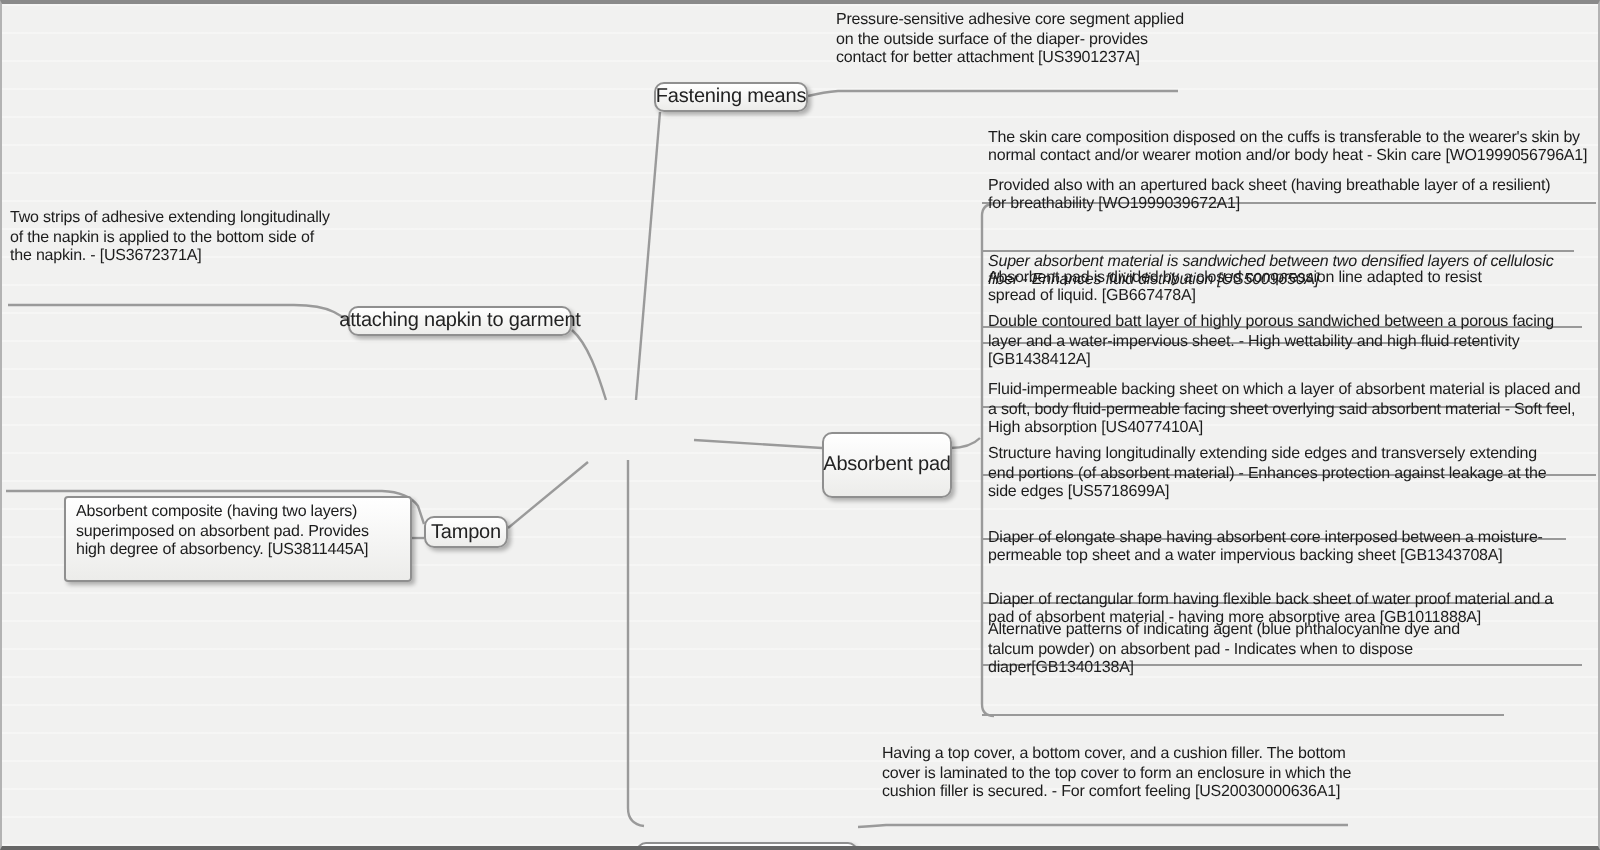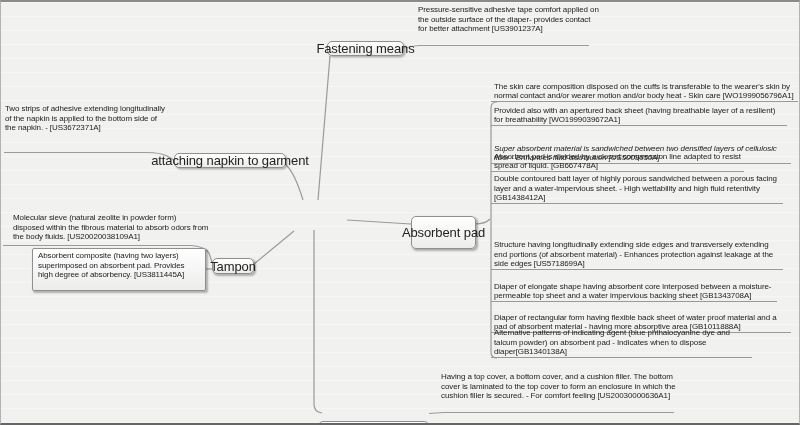--- a/index.html
+++ b/index.html
@@ -15,30 +15,30 @@
   #edges{position:absolute;left:0;top:0;width:800px;height:425px;}
   #edges path{fill:none;stroke:#9a9a9a;stroke-width:1.2;}
   .leaf{
     position:absolute;font-size:8px;line-height:9.6px;letter-spacing:-0.1px;
     color:#1c1c1c;
   }
   .entry{
     position:absolute;left:490px;box-sizing:border-box;
     border-bottom:1px solid #999;
     display:flex;align-items:flex-end;
-    padding:0 2px 0 3px;
+    padding:0 2px 18px 3px;
     font-size:8px;line-height:9.6px;letter-spacing:-0.1px;color:#1c1c1c;
   }
   .node{
     position:absolute;box-sizing:border-box;
     background:linear-gradient(180deg,#ffffff,#ececea);
     border:1px solid #8f8f8f;border-radius:5px;
     box-shadow:1.5px 1.5px 2px rgba(0,0,0,0.28);
     display:flex;align-items:center;justify-content:center;
-    font-size:13px;letter-spacing:-0.1px;color:#222;white-space:nowrap;
+    font-size:10px;letter-spacing:-0.1px;color:#222;white-space:nowrap;
   }
   .nodebox{
     position:absolute;box-sizing:border-box;
     background:linear-gradient(180deg,#ffffff,#ececea);
     border:1px solid #8f8f8f;border-radius:2px;
     box-shadow:1.5px 1.5px 2px rgba(0,0,0,0.28);
     padding:2px 5px;font-size:8px;line-height:9.6px;letter-spacing:-0.1px;color:#1c1c1c;
   }
   #root-node{
     position:absolute;left:279px;top:198px;width:67px;height:30px;box-sizing:border-box;
@@ -75,43 +75,45 @@
   <div class="node" style="left:173px;top:151px;width:112px;height:15px;">attaching napkin to garment</div>
 
   <div class="node" style="left:211px;top:256px;width:42px;height:16px;text-align:right;">Tampon</div>
 
   <div class="node" style="left:410px;top:214px;width:65px;height:33px;">Absorbent pad</div>
 
   <div class="node" style="left:317px;top:404px;width:111px;height:15px;margin-top:15px;">Shoulder strap pad for bra</div>
 
   <div class="nodebox" style="left:31px;top:246px;width:174px;height:43px;">Absorbent composite (having two layers) superimposed on absorbent pad. Provides high degree of absorbency. [US3811445A]</div>
 
-  <div class="leaf" style="left:417px;top:3px;width:182px;">Pressure-sensitive adhesive tape comfort applied on the outside surface of the diaper- provides contact for better attachment [US3901237A]</div>
+  <div class="leaf" style="left:417px;top:3px;width:182px;">Pressure-sensitive adhesive core segment applied on the outside surface of the diaper- provides contact for better attachment [US3901237A]</div>
 
   <div class="leaf" style="left:4px;top:102px;width:163px;">Two strips of adhesive extending longitudinally of the napkin is applied to the bottom side of the napkin. - [US3672371A]</div>
 
-  <div class="leaf" style="left:12px;top:211px;width:196px;">Molecular sieve (natural zeolite in powder form) disposed within the fibrous material to absorb odors from the body fluids. [US20020038109A1]</div>
 
   <div class="leaf" style="left:440px;top:370px;width:240px;">Having a top cover, a bottom cover, and a cushion filler. The bottom cover is laminated to the top cover to form an enclosure in which the cushion filler is secured. - For comfort feeling [US20030000636A1]</div>
 
   <div class="entry" style="top:64px;height:36px;width:307px;">
     <span>The skin care composition disposed on the cuffs is transferable to the wearer's skin by normal contact and/or wearer motion and/or body heat - Skin care [WO1999056796A1]</span>
   </div>
   <div class="entry" style="top:100px;height:24px;width:296px;">
     <span>Provided also with an apertured back sheet (having breathable layer of a resilient) for breathability [WO1999039672A1]</span>
   </div>
   <div class="entry" style="top:139px;height:23px;width:300px;font-style:italic;">
     <span>Super absorbent material is sandwiched between two densified layers of cellulosic fiber - Enhances fluid distribution [US5009650A]</span>
   </div>
   <div class="entry" style="top:147px;height:23px;width:253px;">
     <span>Absorbent pad is divided by a closed compression line adapted to resist spread of liquid. [GB667478A]</span>
   </div>
   <div class="entry" style="top:170px;height:32px;width:292px;">
     <span>Double contoured batt layer of highly porous sandwiched between a porous facing layer and a water-impervious sheet. - High wettability and high fluid retentivity [GB1438412A]</span>
   </div>
+  <div class="entry" style="top:202px;height:34px;width:307px;">
+    <span>Fluid-impermeable backing sheet on which a layer of absorbent material is placed and a soft, body fluid-permeable facing sheet overlying said absorbent material - Soft feel, High absorption [US4077410A]</span>
+  </div>
   <div class="entry" style="top:236px;height:32px;width:292px;">
     <span>Structure having longitudinally extending side edges and transversely extending end portions (of absorbent material) - Enhances protection against leakage at the side edges [US5718699A]</span>
   </div>
   <div class="entry" style="top:268px;height:32px;width:286px;">
     <span>Diaper of elongate shape having absorbent core interposed between a moisture-permeable top sheet and a water impervious backing sheet [GB1343708A]</span>
   </div>
   <div class="entry" style="top:300px;height:31px;width:300px;">
     <span>Diaper of rectangular form having flexible back sheet of water proof material and a pad of absorbent material - having more absorptive area [GB1011888A]</span>
   </div>
   <div class="entry" style="top:331px;height:25px;width:261px;">

